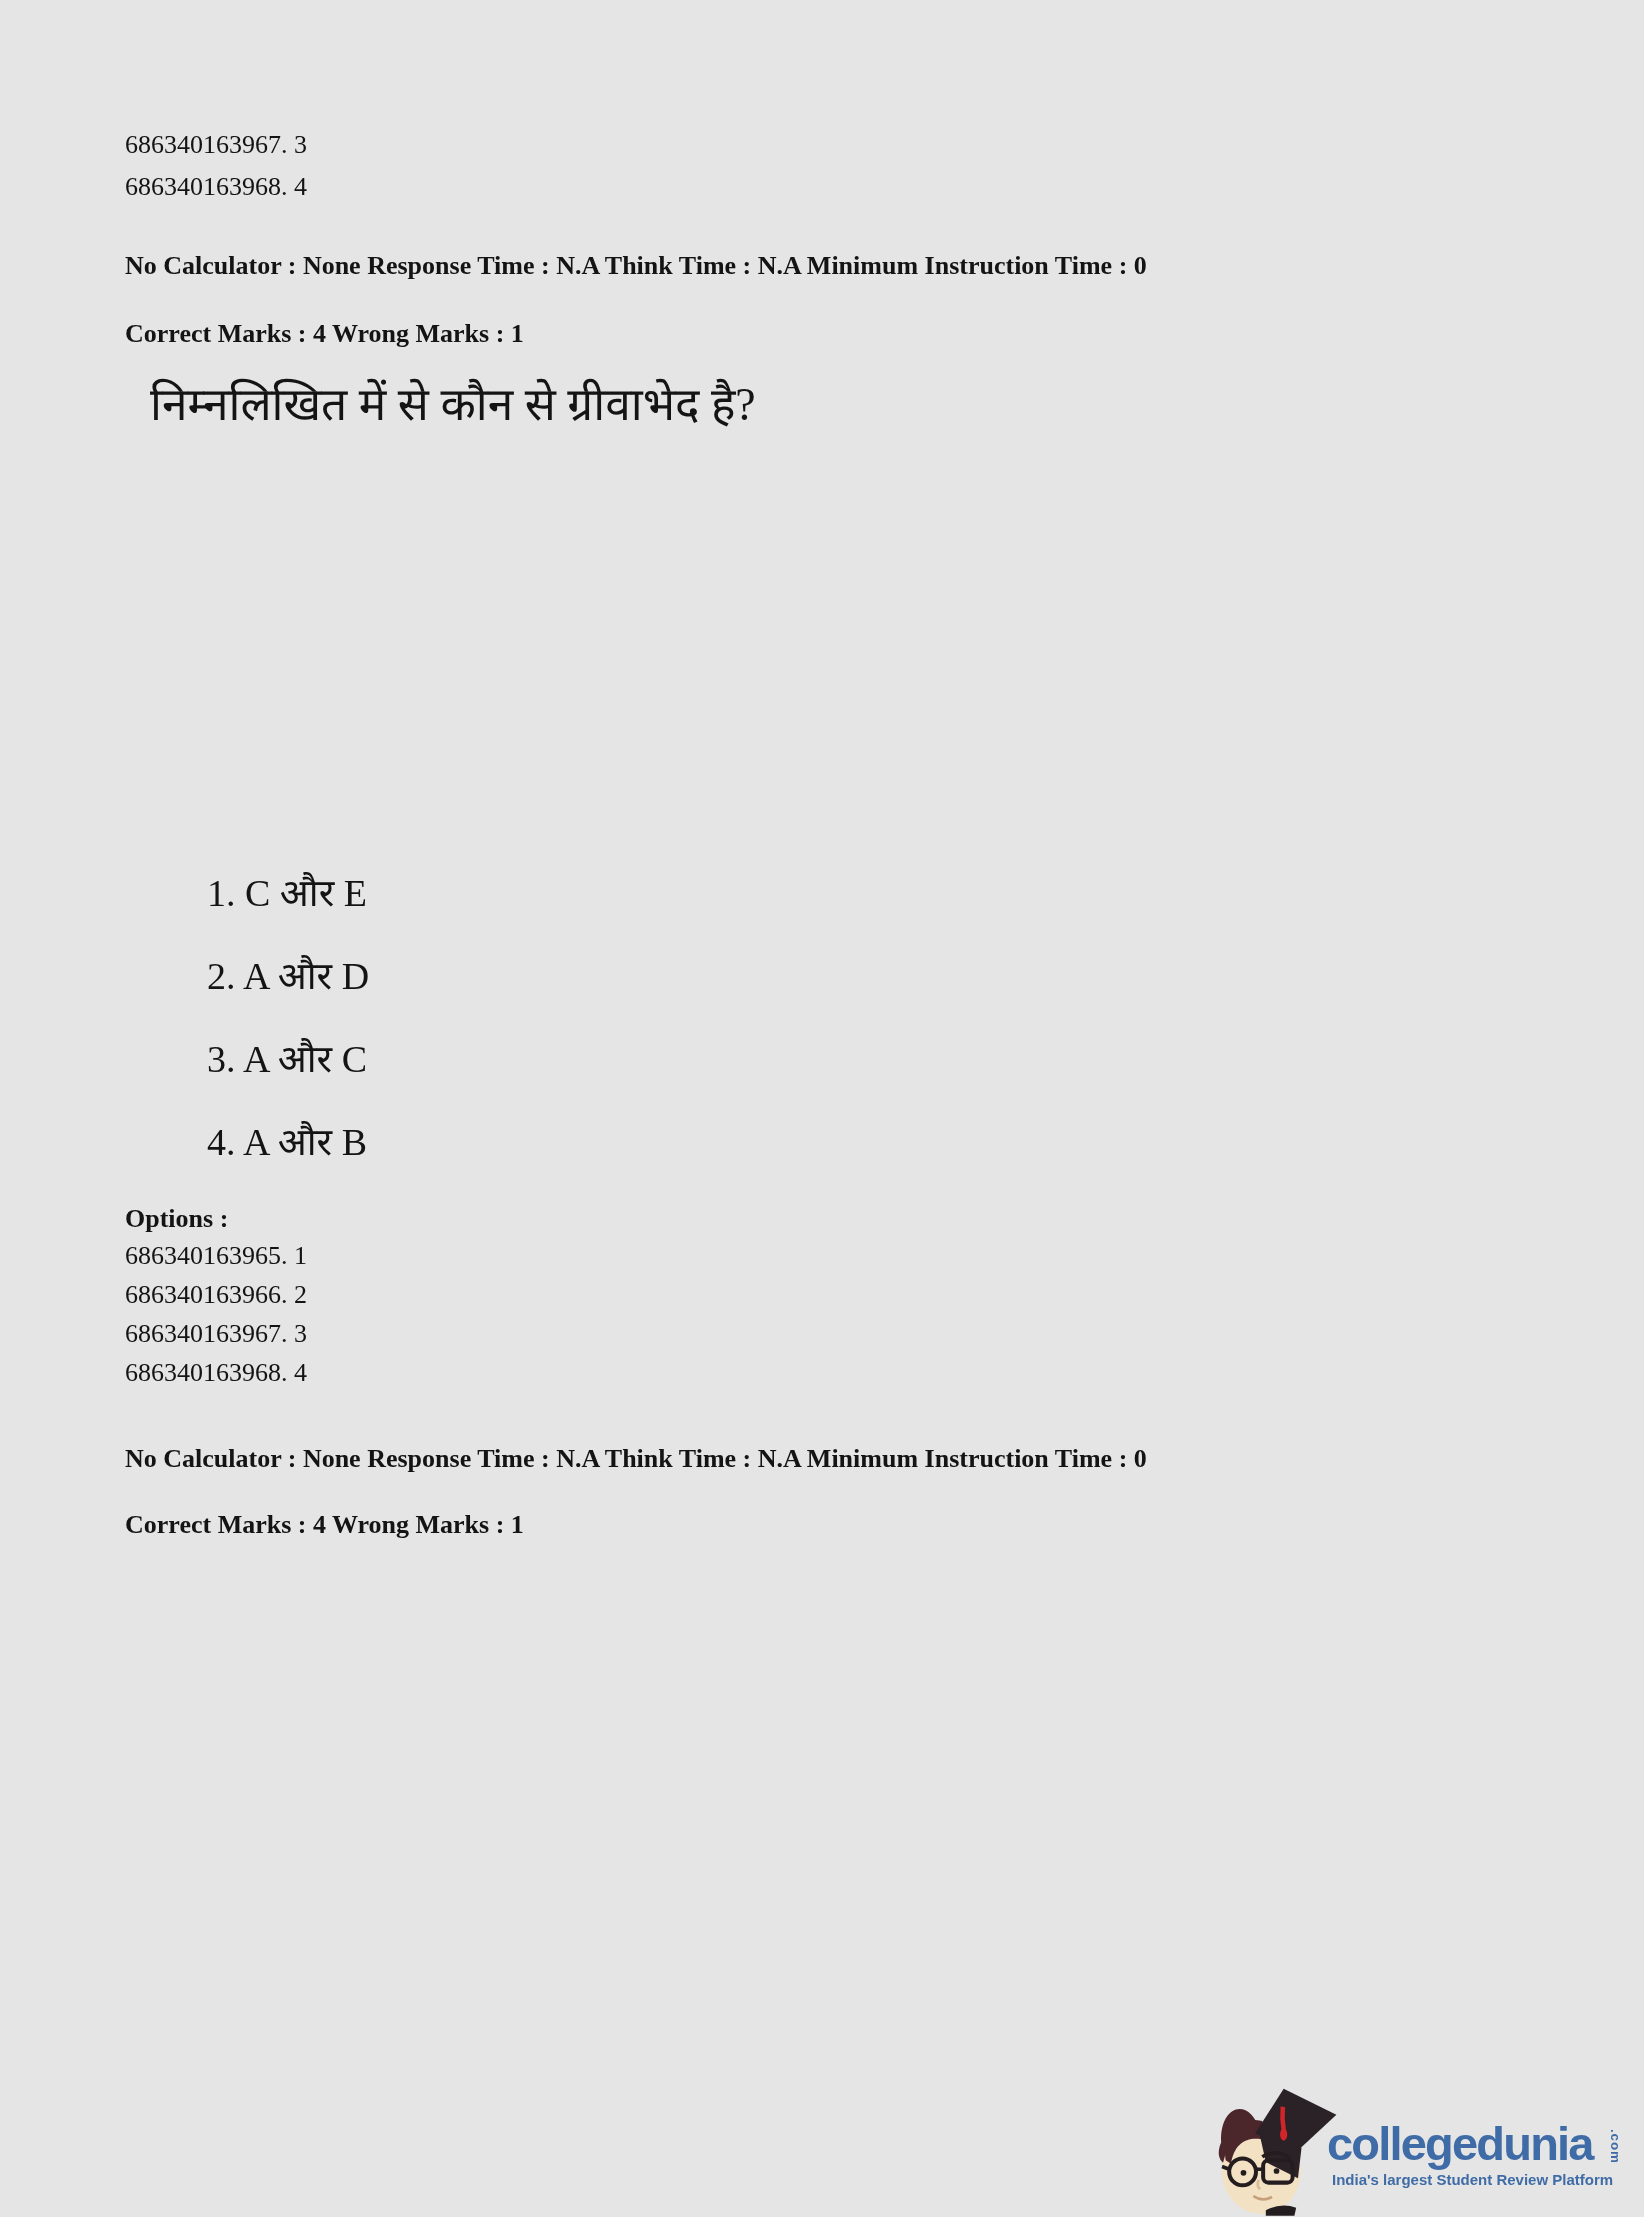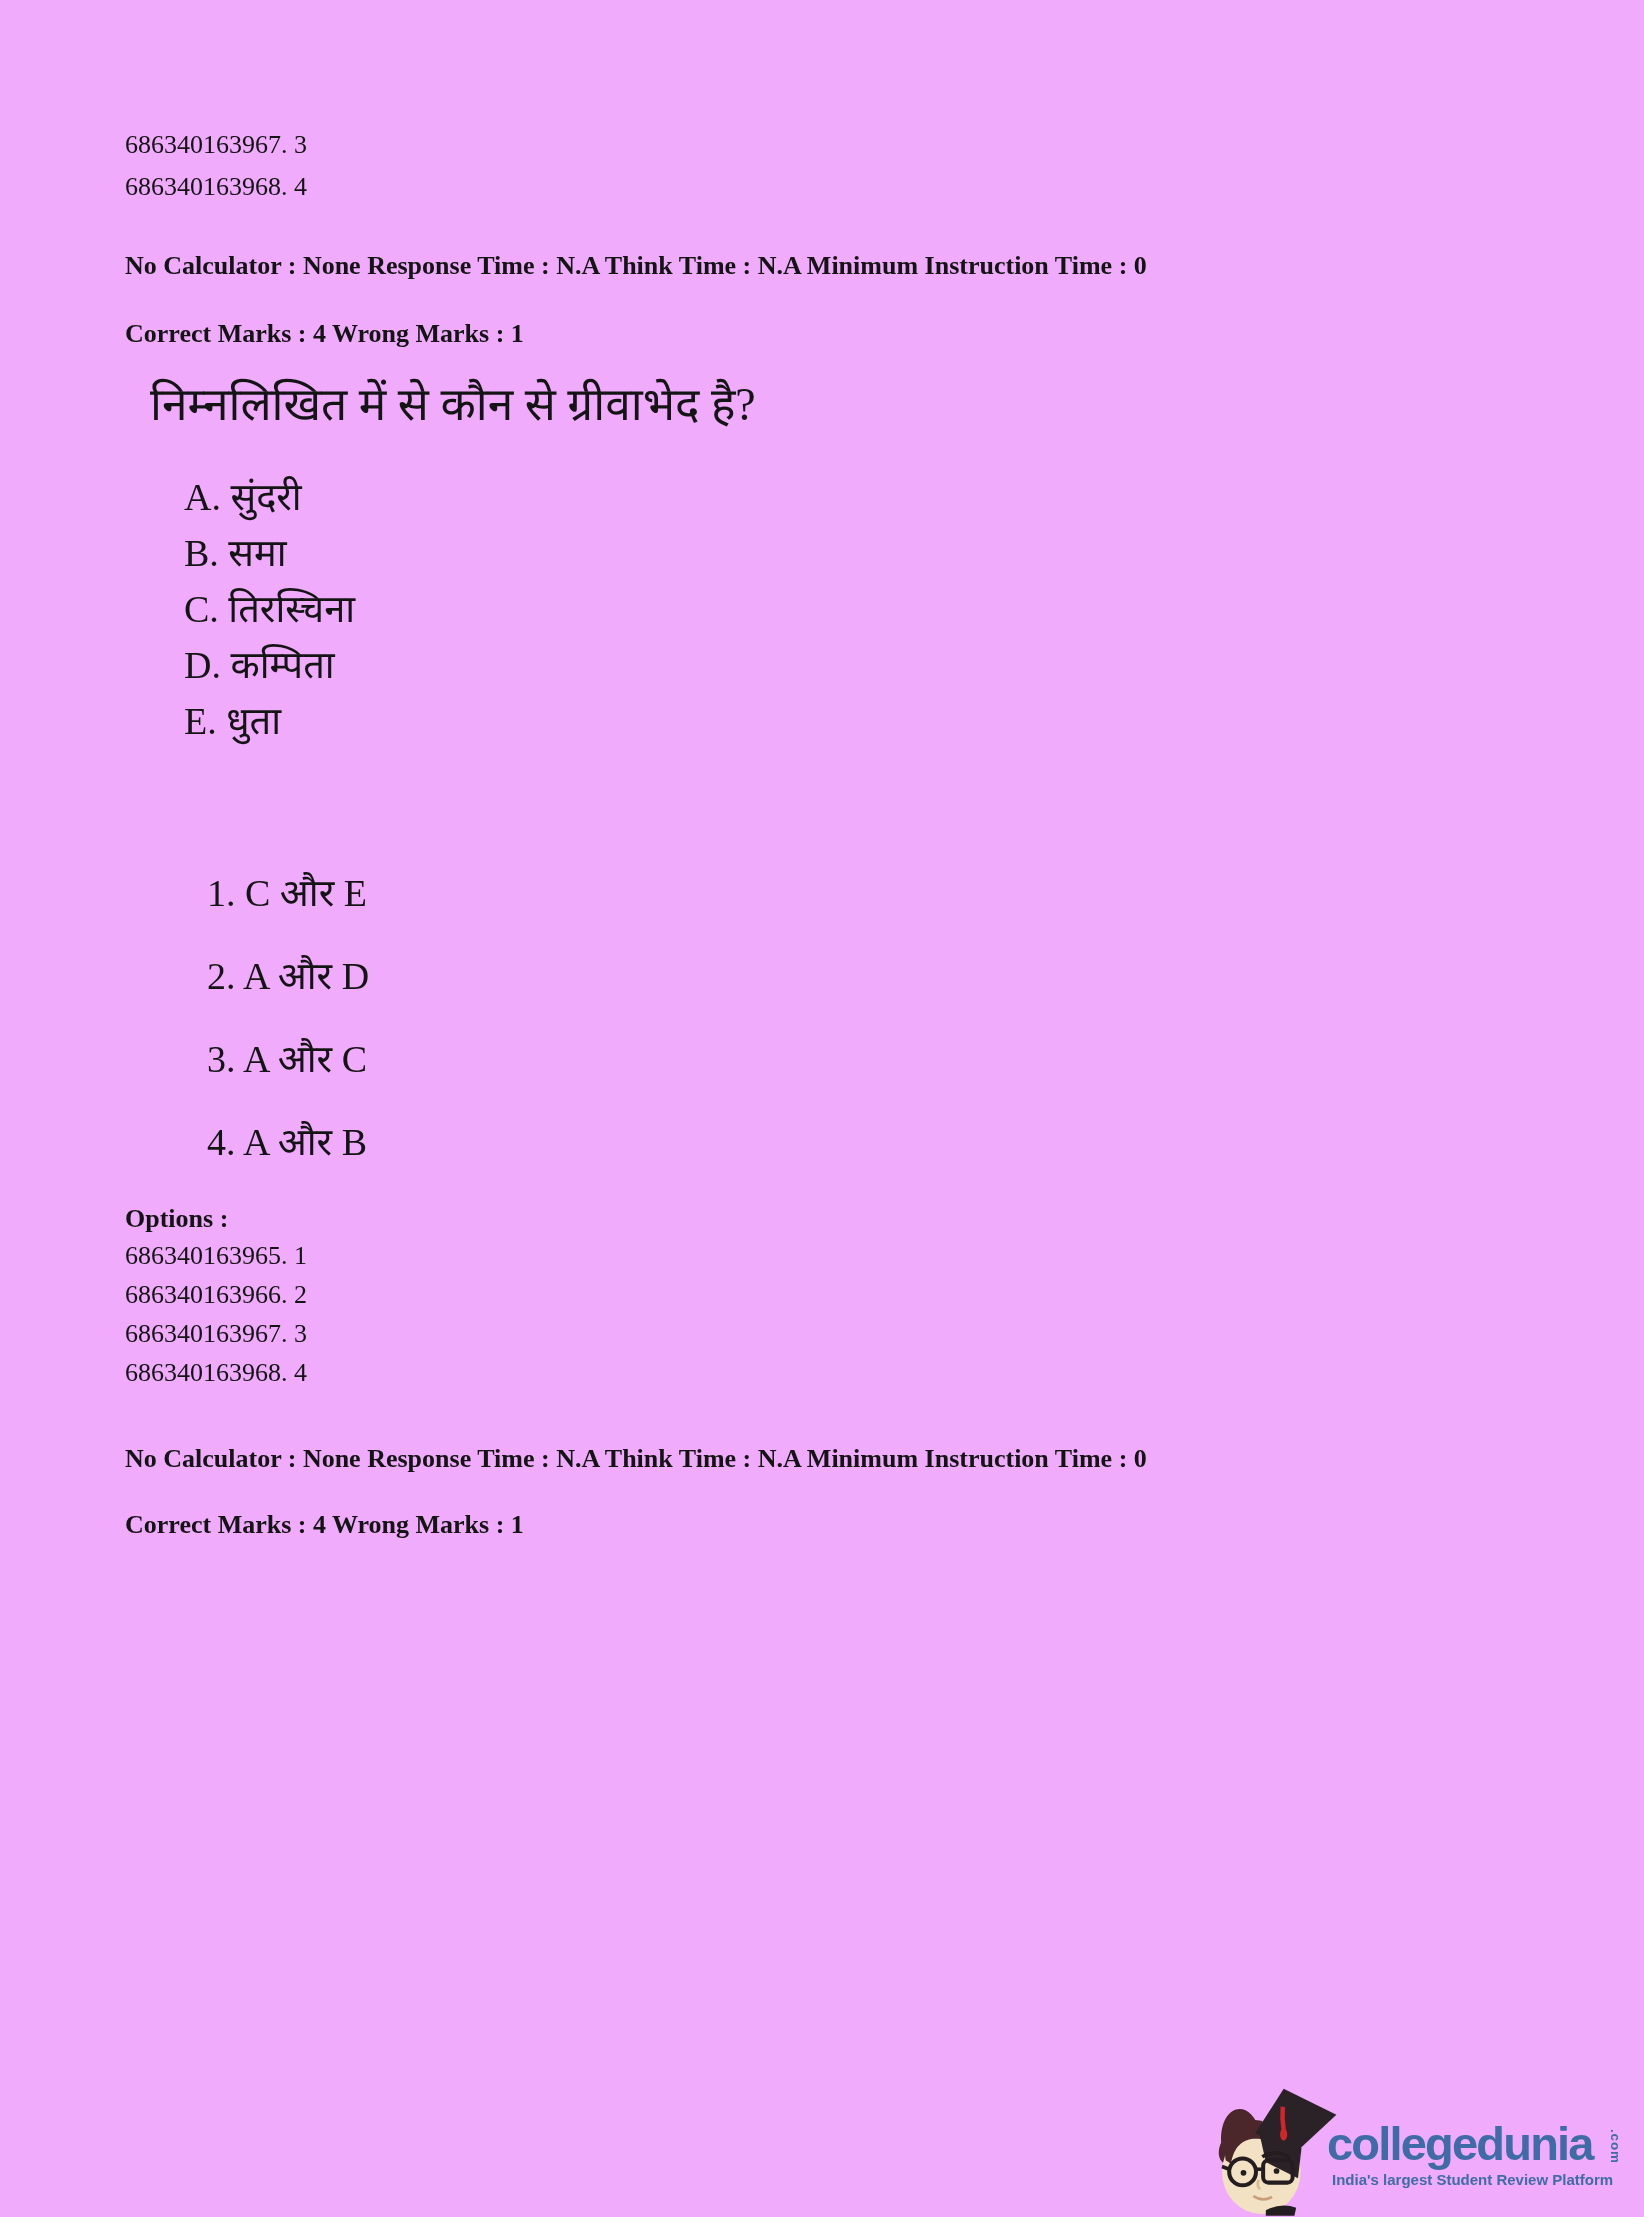--- a/index.html
+++ b/index.html
@@ -4,21 +4,21 @@
 <style>
   html, body {
     margin: 0;
     padding: 0;
     background: #ffffff;
   }
   .page {
     position: relative;
     width: 1644px;
     height: 2217px;
-    background: #f0abfc;
+    background: #e5e5e5;
     font-family: "Liberation Serif", "DejaVu Serif", serif;
     color: #141414;
     overflow: hidden;
   }
   .abs { position: absolute; }
 
   .idline {
     font-size: 26px;
     line-height: 42px;
     white-space: pre;
@@ -87,27 +87,20 @@
   <div class="abs idline" style="left:125px; top:124px;">686340163967. 3</div>
   <div class="abs idline" style="left:125px; top:166px;">686340163968. 4</div>
 
   <div class="abs metablock" style="left:125px; top:249px;">
     <div>No Calculator : None Response Time : N.A Think Time : N.A Minimum Instruction Time : 0</div>
   </div>
   <div class="abs marksline" style="left:125px; top:319px;">Correct Marks : 4 Wrong Marks : 1</div>
 
   <div class="abs hindi-big" style="left:150px; top:376px;">निम्नलिखित में से कौन से ग्रीवाभेद है?</div>
 
-  <div class="abs abclist" style="left:184px; top:469px;">
-    <div>A. सुंदरी</div>
-    <div>B. समा</div>
-    <div>C. तिरस्चिना</div>
-    <div>D. कम्पिता</div>
-    <div>E. धुता</div>
-  </div>
 
 
   <div class="abs choicelist" style="left:191px; top:865px;margin-left:16px;">
     <div>1. C और E</div>
     <div>2. A और D</div>
     <div>3. A और C</div>
     <div>4. A और B</div>
   </div>
 
   <div class="abs optheading" style="left:125px; top:1204px;">Options :</div>

